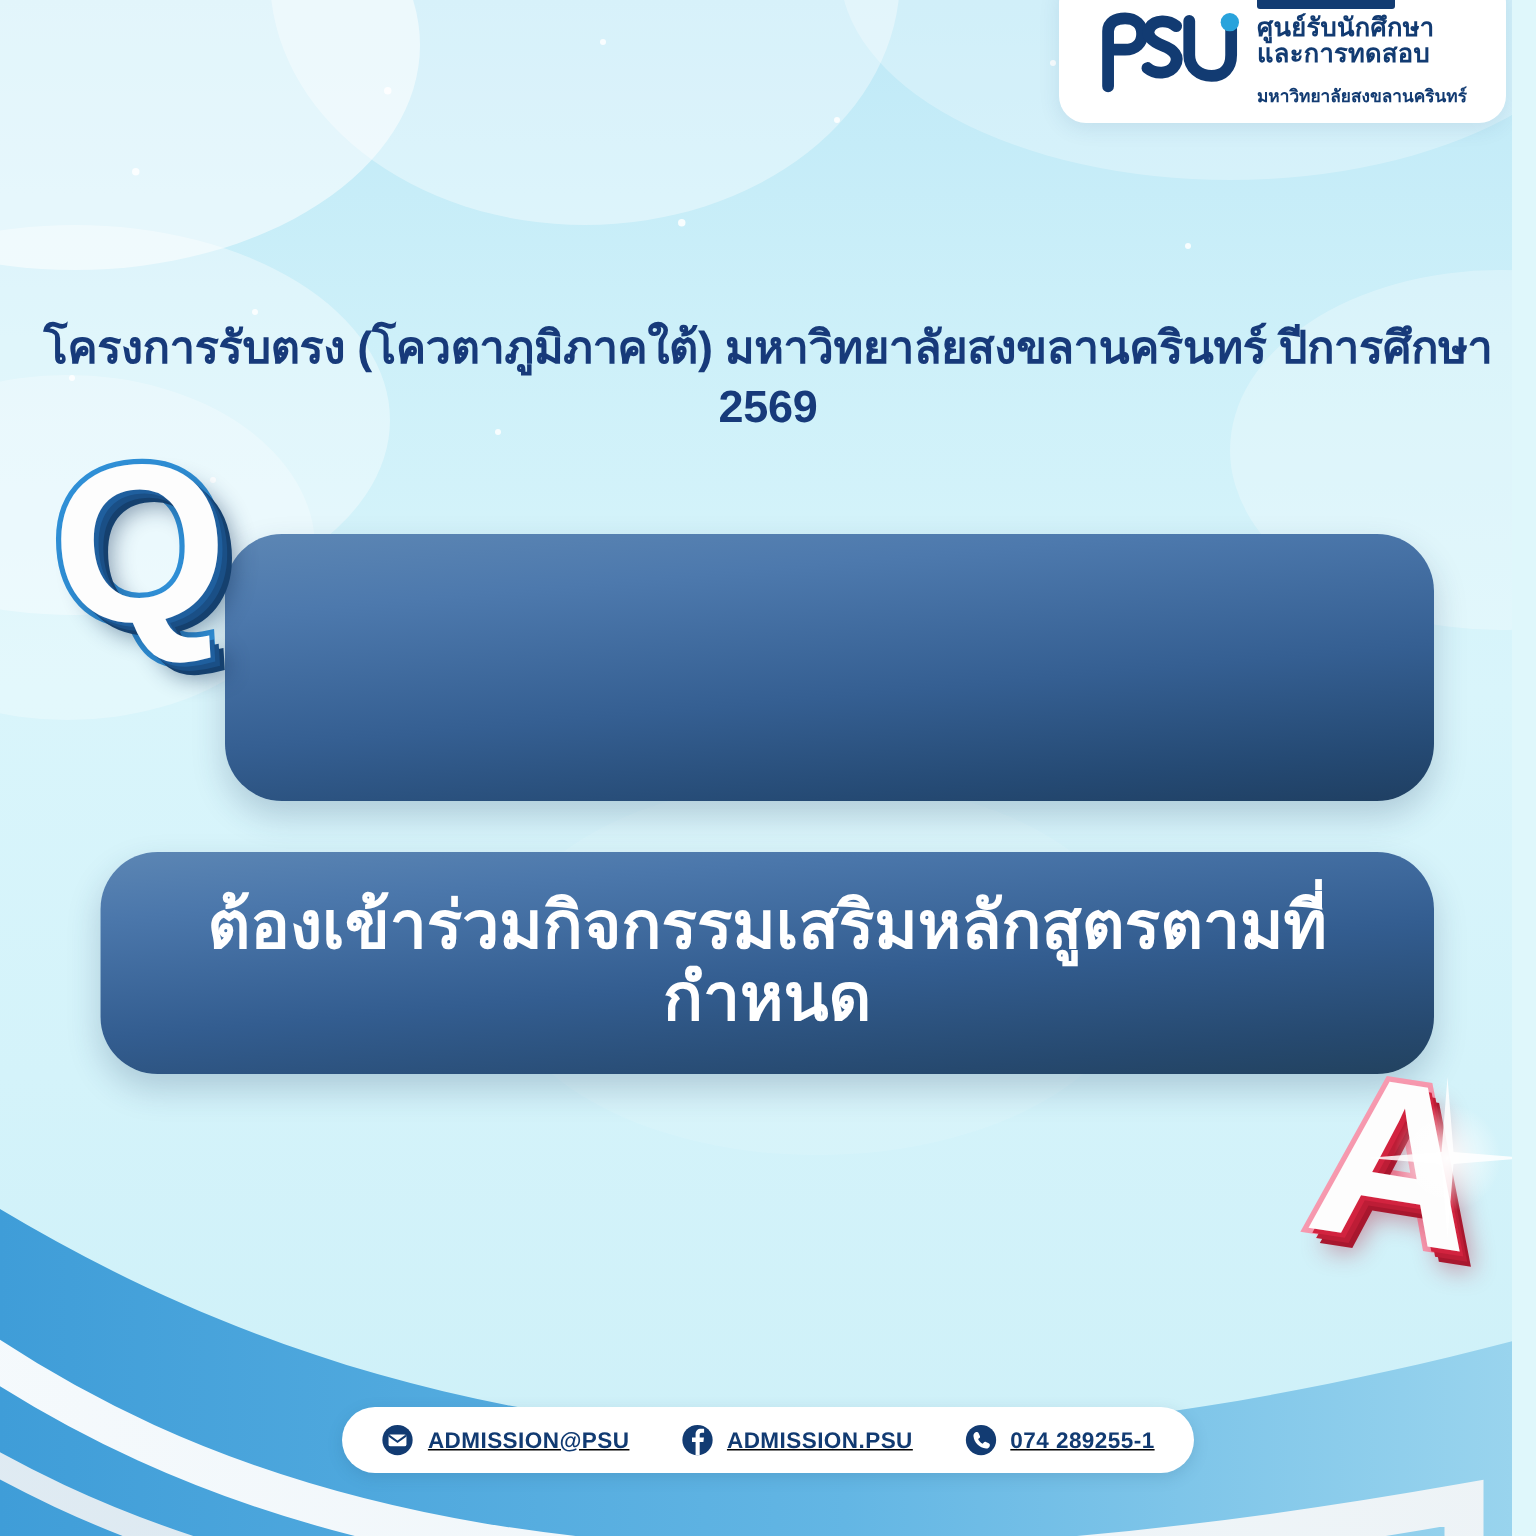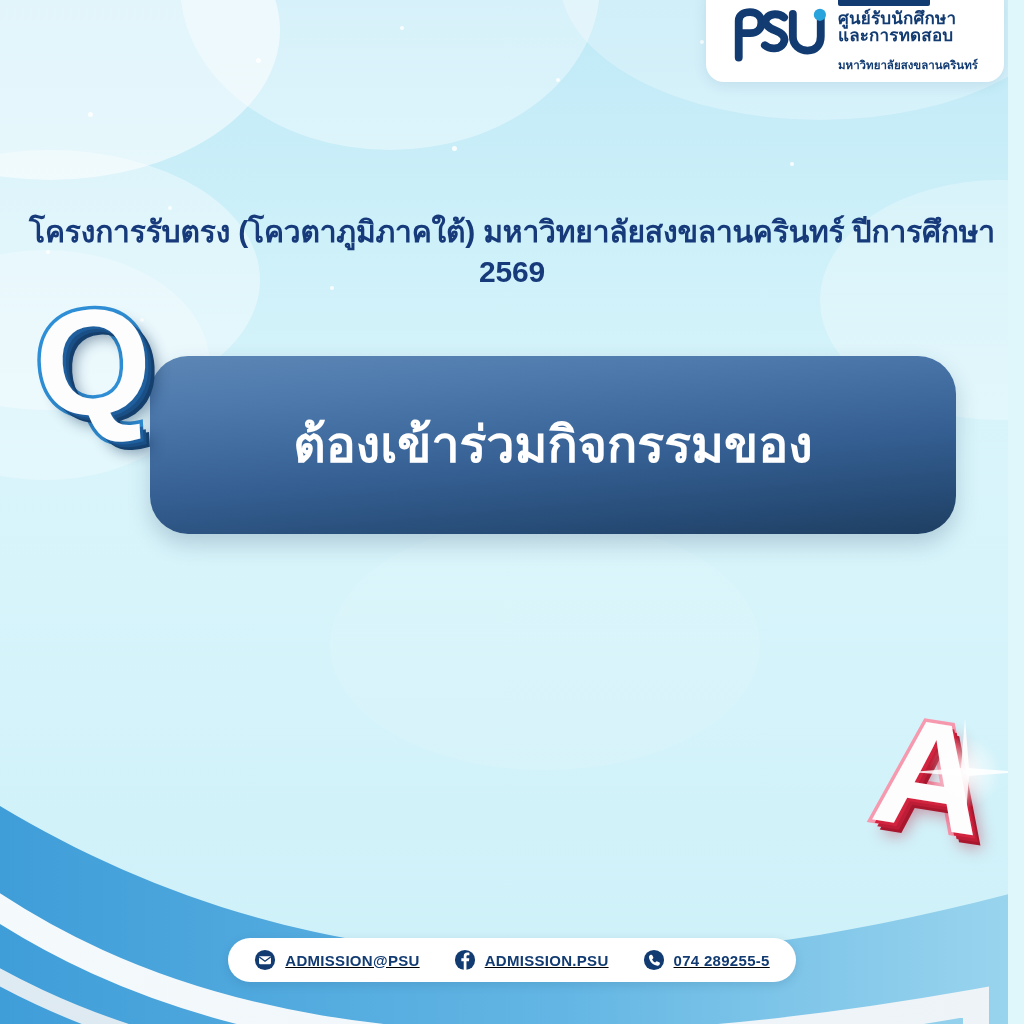--- a/index.html
+++ b/index.html
@@ -218,26 +218,28 @@
       <div class="logo-l2">และการทดสอบ</div>
       <div class="logo-l3">มหาวิทยาลัยสงขลานครินทร์</div>
     </div>
   </div>
 
 
   <div class="subtitle">โครงการรับตรง (โควตาภูมิภาคใต้) มหาวิทยาลัยสงขลานครินทร์ ปีการศึกษา 2569</div>
 
   <div class="qa-card question-card">
     <div class="txt">
-      <div>ต้องเข้าร่วมกิจกรรมของ</div>
     </div>
   </div>
 
   <div class="letter-q">Q</div>
 
+  <div class="qa-card answer-card">
+    <div class="txt">ต้องเข้าร่วมกิจกรรมเสริมหลักสูตรตามที่กำหนด</div>
+  </div>
 
   <div class="letter-a">A</div>
   <svg class="sparkle-burst" viewBox="0 0 120 120">
     <defs>
       <radialGradient id="sg" cx="50%" cy="50%" r="50%">
         <stop offset="0%" stop-color="#ffffff" stop-opacity=".95"></stop>
         <stop offset="100%" stop-color="#ffffff" stop-opacity="0"></stop>
       </radialGradient>
     </defs>
     <circle cx="60" cy="60" r="36" fill="url(#sg)"></circle>
@@ -261,18 +263,18 @@
         <path d="M13.6,23 L13.6,13.4 L16.3,13.4 L16.7,10.2 L13.6,10.2 L13.6,8.3 C13.6,7.4 13.9,6.8 15.2,6.8 L16.8,6.8 L16.8,4 C16.5,4 15.6,3.9 14.5,3.9 C12.2,3.9 10.6,5.3 10.6,7.9 L10.6,10.2 L8,10.2 L8,13.4 L10.6,13.4 L10.6,23 Z" fill="#ffffff"></path>
       </svg>
       <span class="label">ADMISSION.PSU</span>
     </div>
 
     <div class="contact-item">
       <svg class="cicon" viewBox="0 0 24 24">
         <circle cx="12" cy="12" r="11" fill="#123b72"></circle>
         <path d="M8.6,6.2 C9.4,6 10,6.3 10.3,7 L11.2,9 C11.5,9.7 11.3,10.2 10.8,10.6 L9.9,11.3 C10.5,12.9 11.7,14.1 13.3,14.8 L14,13.9 C14.4,13.4 15,13.2 15.6,13.5 L17.6,14.4 C18.3,14.7 18.6,15.3 18.4,16.1 C18.1,17.4 17,18.3 15.7,18.2 C10.9,17.8 7,13.9 6.5,9.1 C6.4,7.8 7.3,6.5 8.6,6.2 Z" fill="#ffffff"></path>
       </svg>
-      <span class="label">074 289255-5</span>
+      <span class="label">074 289255-1</span>
     </div>
 
   </div>
 
 </div>
 
 </body></html>

